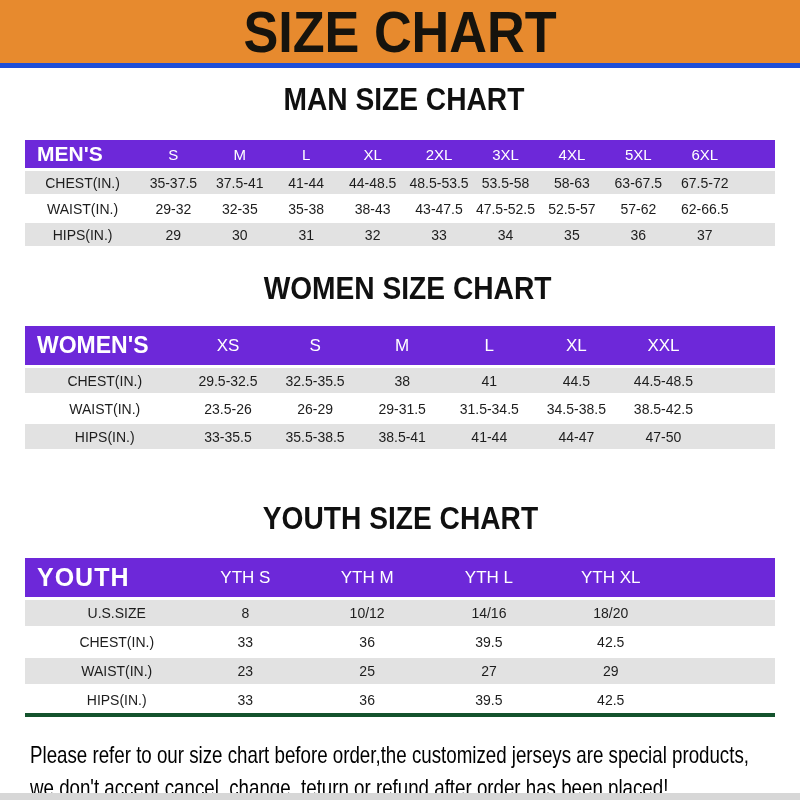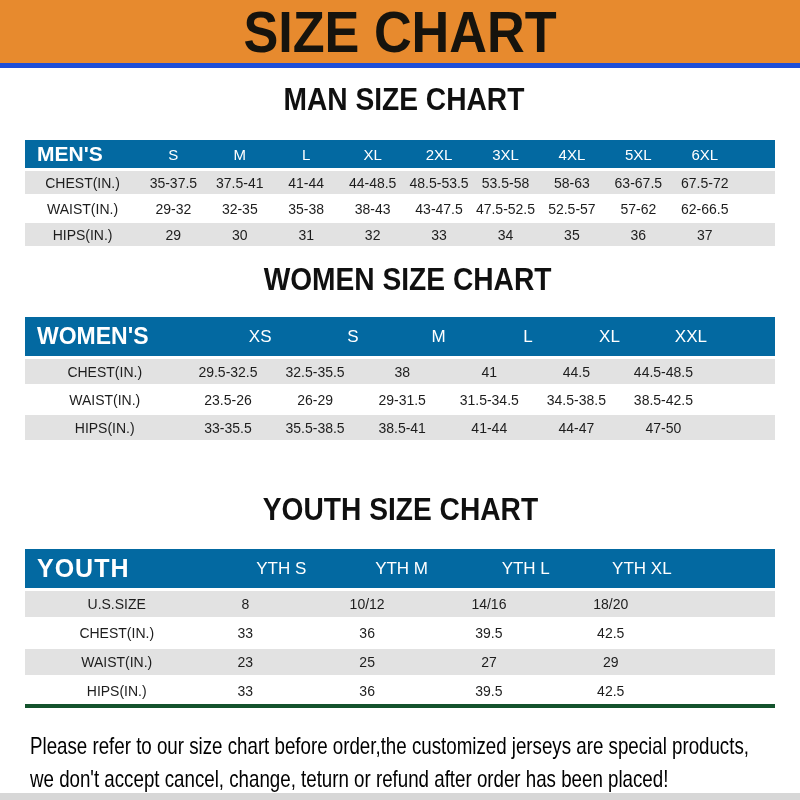--- a/index.html
+++ b/index.html
@@ -21,38 +21,38 @@
   }
   .banner-title {
     font-size: 58px; font-weight: bold; color: #16130d;
     transform: scaleX(0.9); letter-spacing: 0;
   }
 
   
   .section-title { text-align: center; margin: 0; line-height: 36px; }
   .section-title .cond { font-size: 32px; font-weight: bold; color: #101010; transform: scaleX(0.88); }
   #title-man   { margin-top: 13px; margin-left: 8px; }
-  #title-woman { margin-top: 12px; padding-left: 15px; }
+  #title-woman { margin-top: 21px; padding-left: 15px; }
   #title-youth { margin-top: 48px; text-align: center; }
 
   
   .size-table {
     width: 750px; margin: 0 auto;
     border-collapse: collapse; table-layout: fixed;
   }
   .size-table.men   { margin-top: 20px; }
   .size-table.women { margin-top: 17px; }
   .size-table.youth { margin-top: 19px; border-bottom: 4px solid #14532d; }
 
   .head-row th {
-    background: #0369a1; color: #ffffff; font-weight: normal;
+    background: #6d28d9; color: #ffffff; font-weight: normal;
     border-bottom: 3px solid #ffffff; text-align: center; padding: 0;
   }
   .men   .head-row th { height: 28px; font-size: 15px; }
-  .women .head-row th, .youth .head-row th { height: 39px; font-size: 17px; text-align: right; }
+  .women .head-row th, .youth .head-row th { height: 39px; font-size: 17px; }
   .head-label { text-align: left !important; padding-left: 12px !important; font-weight: bold !important; }
   .men   .head-label { font-size: 21px !important; }
   .women .head-label { font-size: 23px !important; }
   .youth .head-label { font-size: 25px !important; letter-spacing: 1px; }
 
   .size-table td {
     text-align: center; font-size: 14px; color: #1d1d1d;
     border-bottom: 3px solid #ffffff; padding: 0;
   }
   .men   td { height: 23px; }

